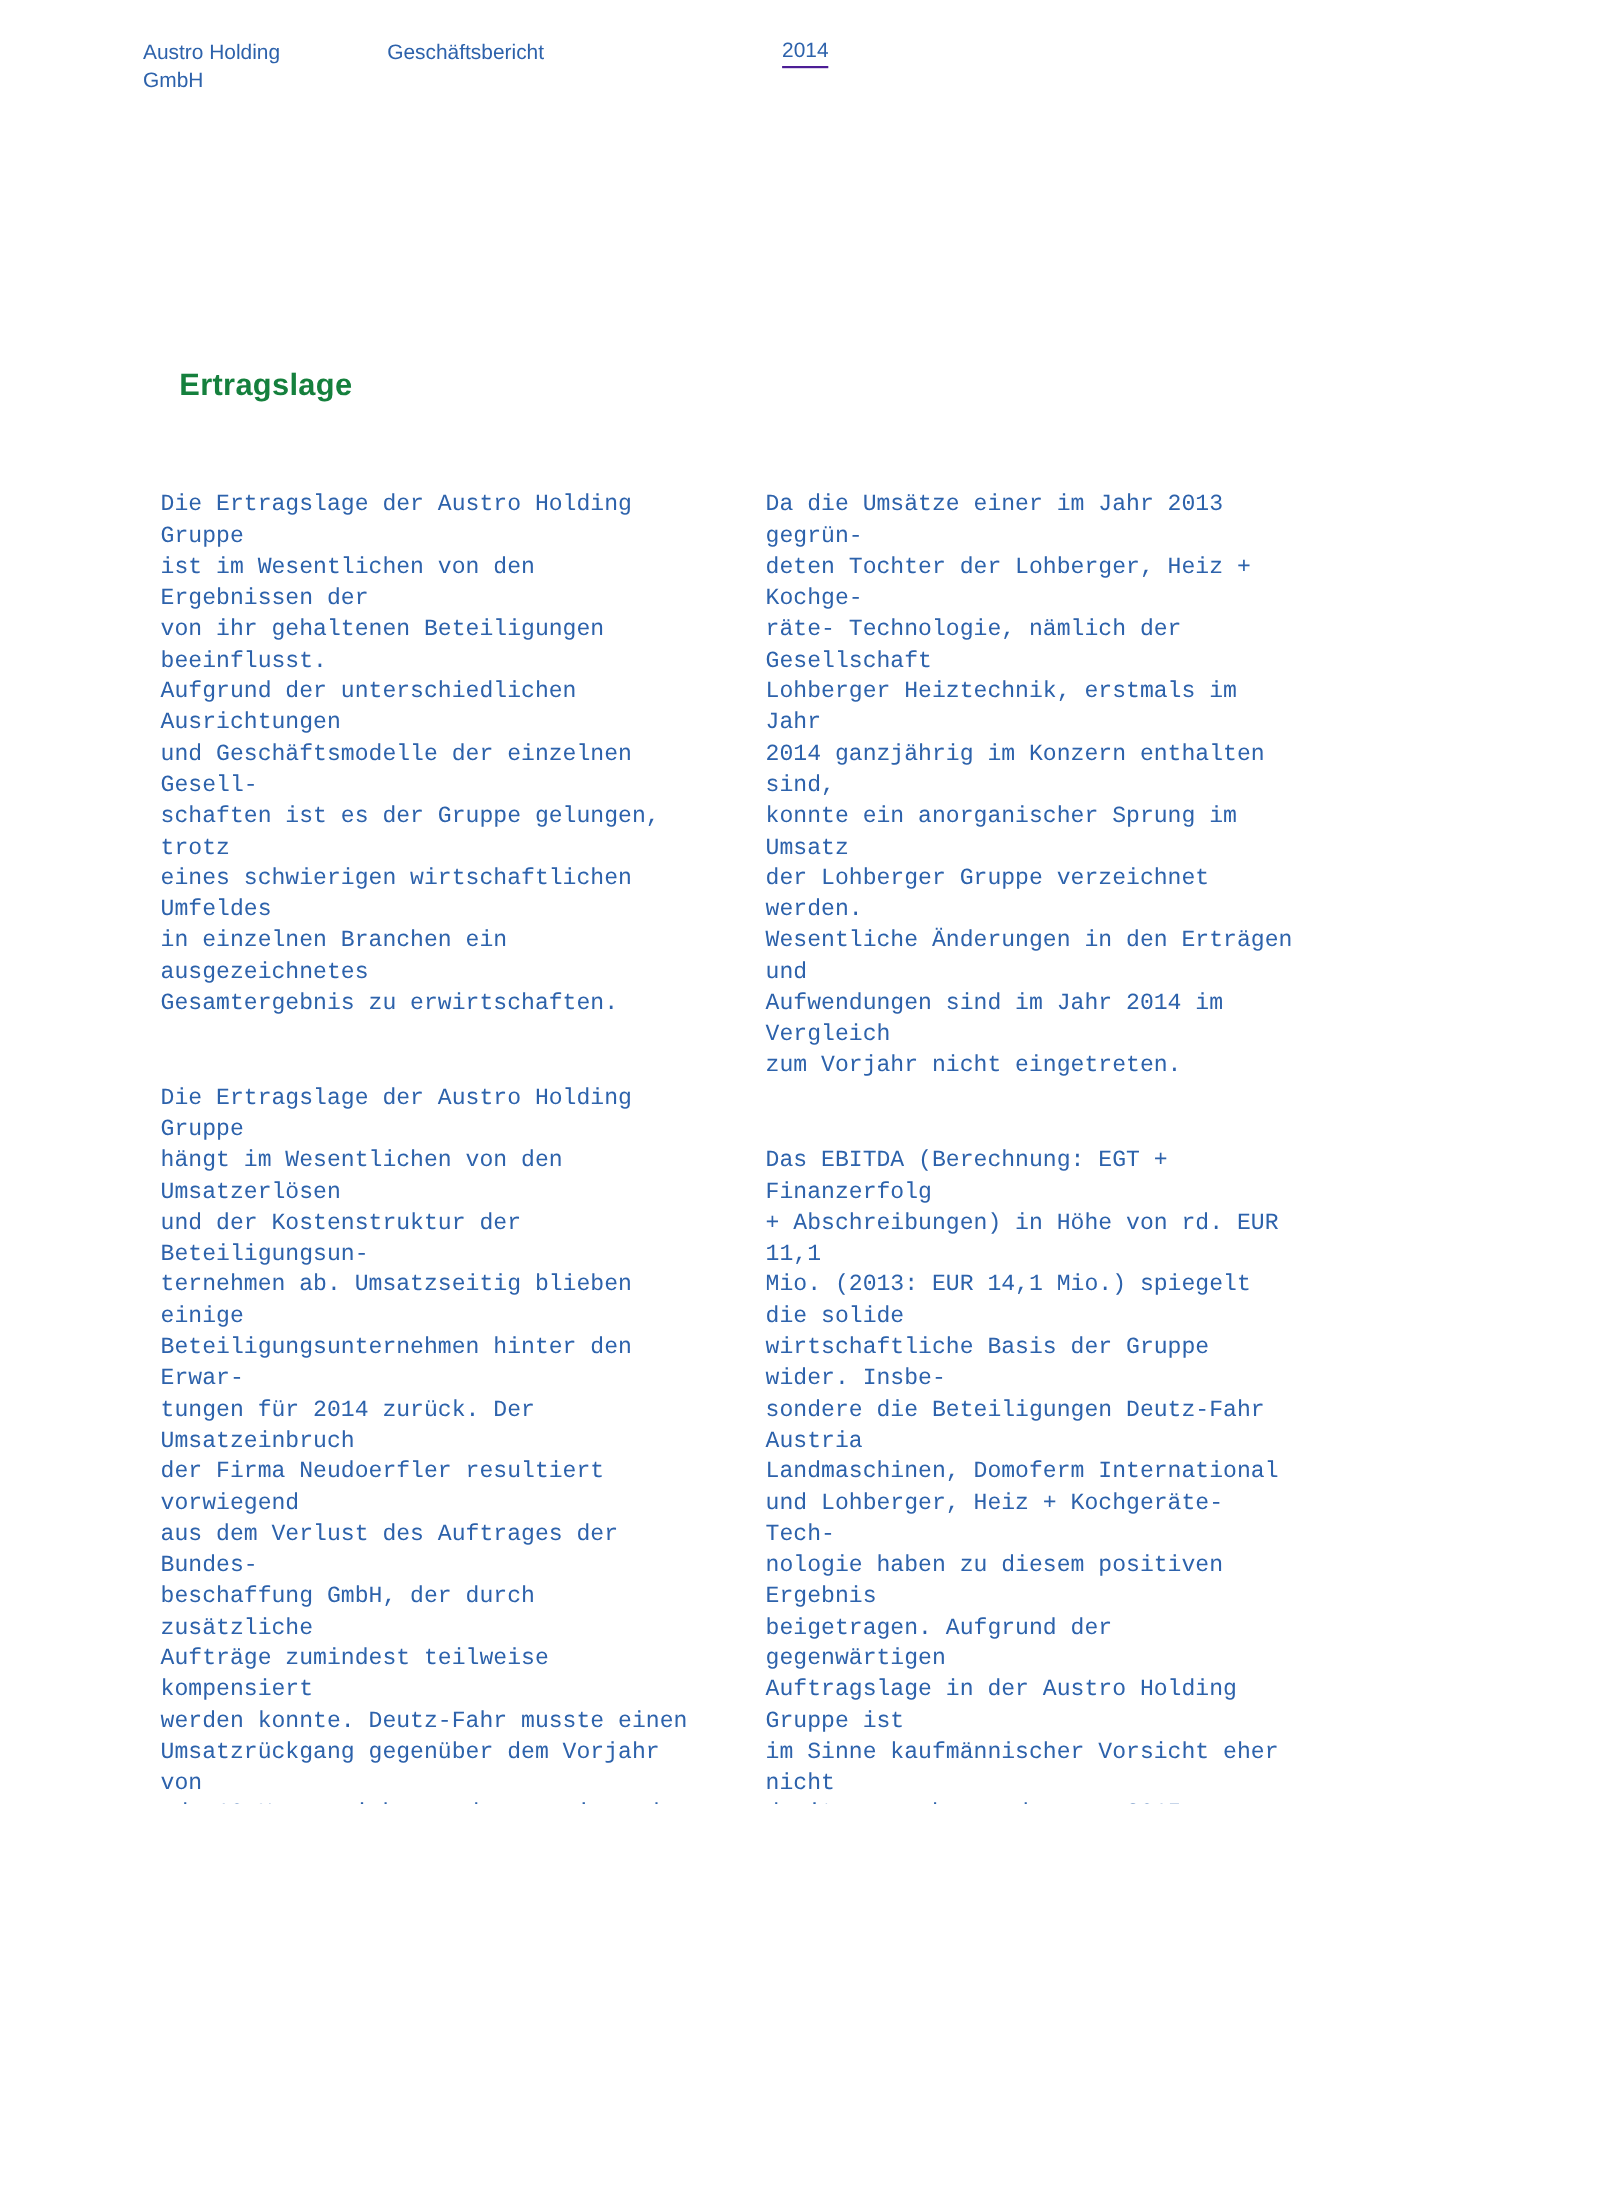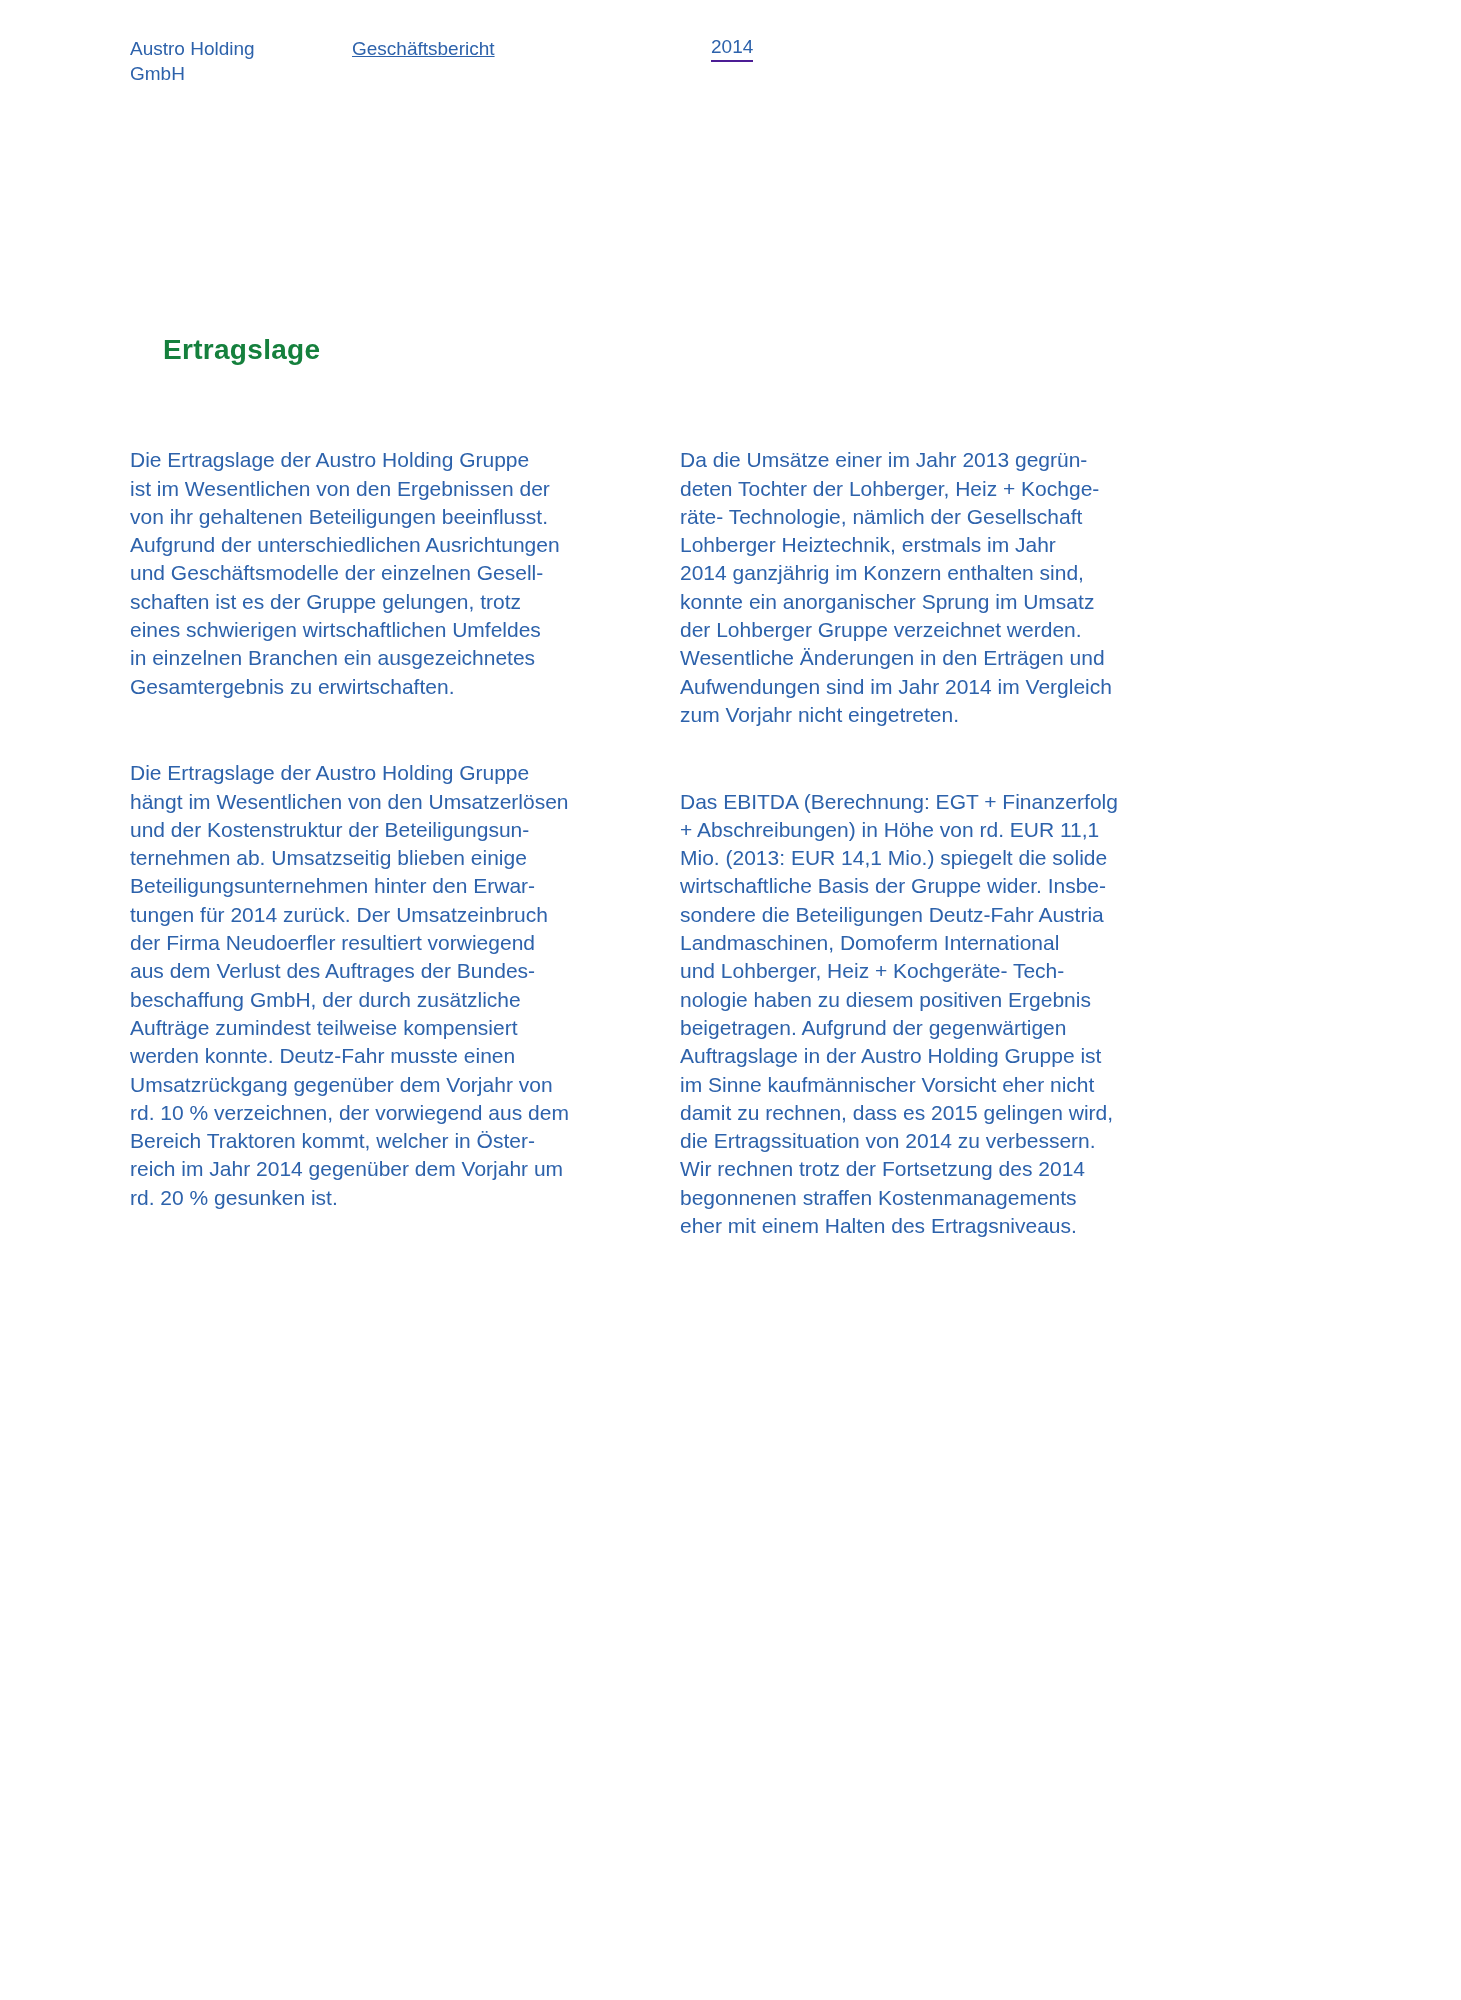--- a/index.html
+++ b/index.html
@@ -19,21 +19,21 @@
   }
   .hdr-item {
     position: absolute;
     top: 36px;
     font-size: 19px;
     line-height: 25px;
     white-space: pre-line;
     color: #2d62ab;
   }
   .hdr-company { left: 130px; }
-  .hdr-report  { left: 352px; text-decoration: underline; }
+  .hdr-report  { left: 352px; }
   .hdr-year {
     left: 711px;
     display: inline-block;
     border-bottom: 2px solid #4c1d95;
     padding-bottom: 3px;
     line-height: 21px;
   }
   .section-title {
     position: absolute;
     left: 163px;
@@ -47,21 +47,21 @@
     position: absolute;
     top: 418px;
     width: 497px;
     font-size: 21px;
     line-height: 28.3px;
     white-space: pre-line;
     color: #2d62ab;
   }
   .col-left  { left: 130px; }
   .col-right { left: 680px; }
-  .para { margin: 0 0 30px 0; }
+  .para { margin: 0 0 30px 16px; font-family: Liberation Mono, monospace; }
   .page-number {
     position: absolute;
     left: 709px;
     top: 1886px;
     font-size: 28px;
     color: #a16207;
   }
 </style>
 </head>
 <body>

